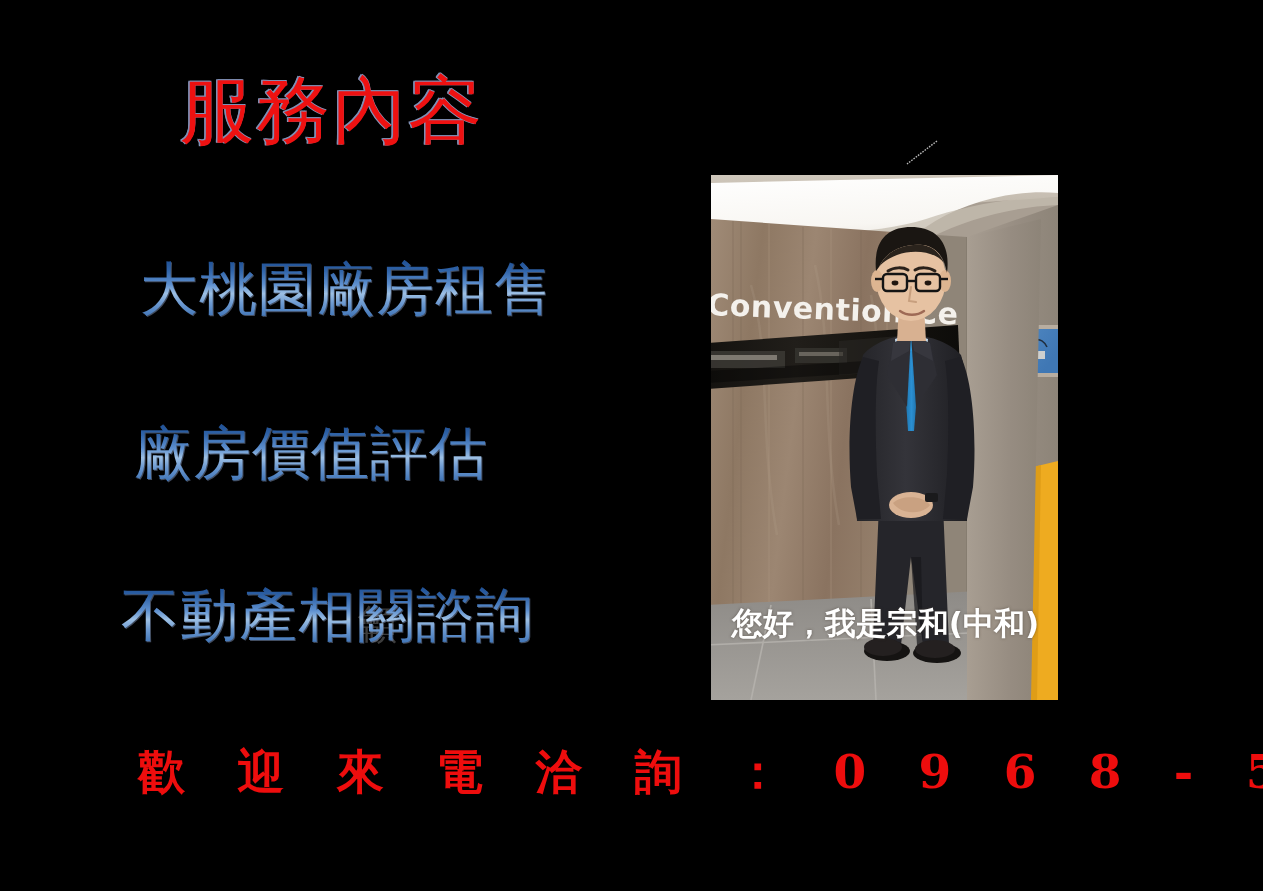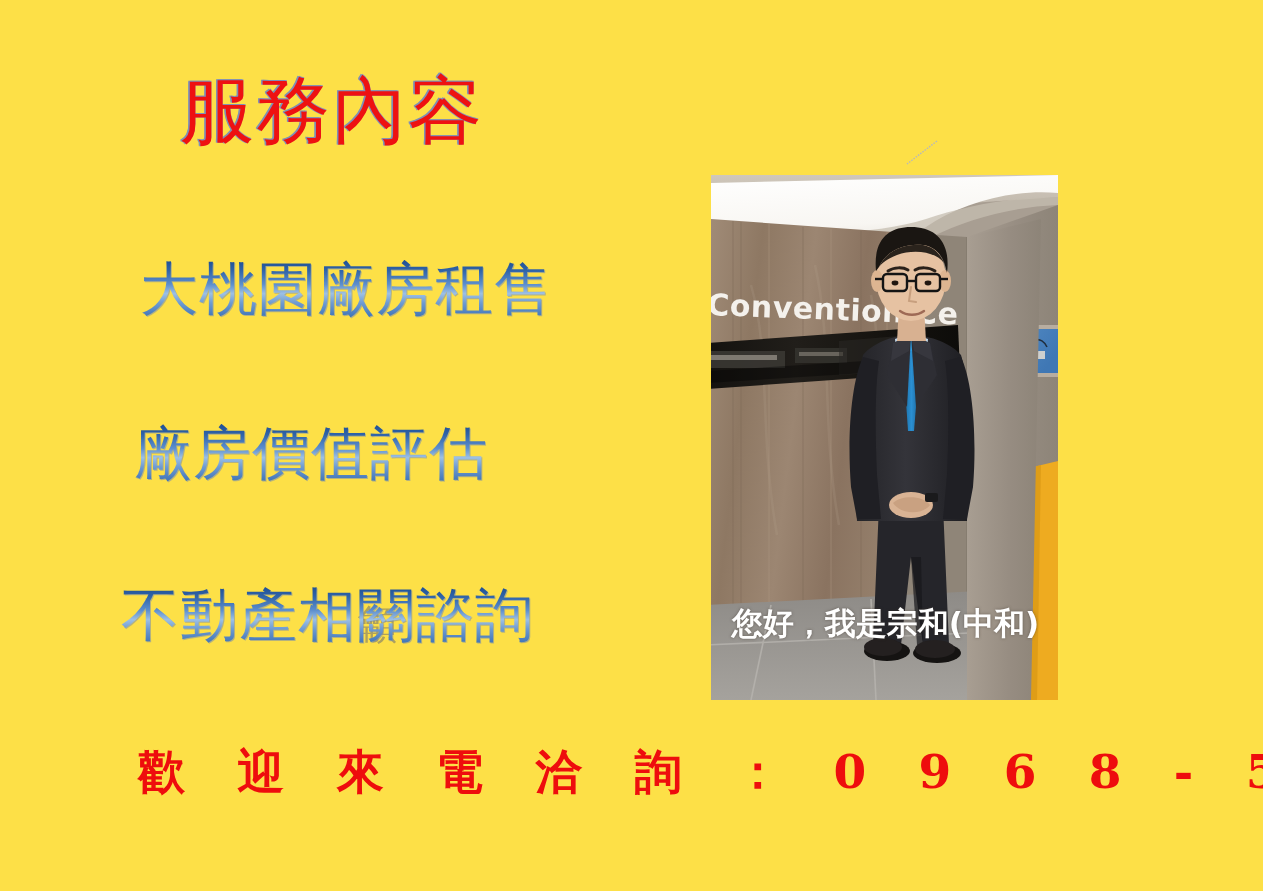--- a/index.html
+++ b/index.html
@@ -7,21 +7,21 @@
     padding: 0;
     background: #ffffff;
   }
   body {
     font-family: "DejaVu Sans", sans-serif;
   }
   #slide {
     position: relative;
     width: 1263px;
     height: 891px;
-    background: #fde047;
+    background: #000000;
     overflow: hidden;
   }
 
   
   #title {
     position: absolute;
     left: 180px;
     top: 73px;
     font-family: "DejaVu Serif", "Liberation Serif", serif;
     font-size: 74px;

